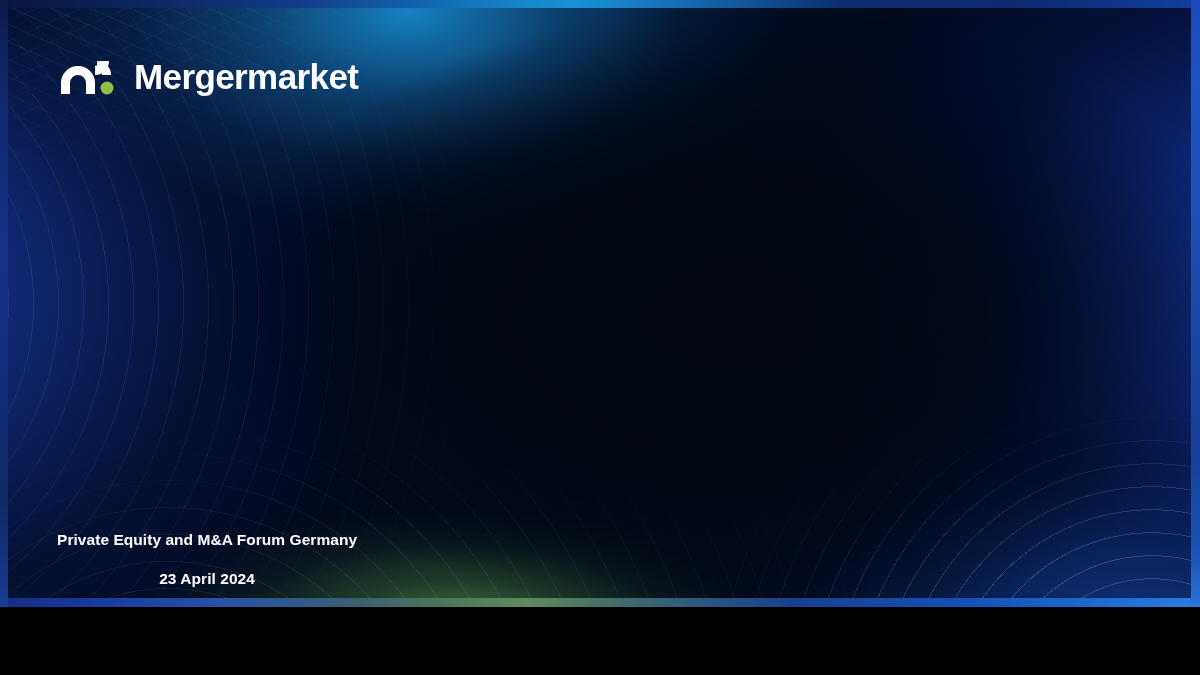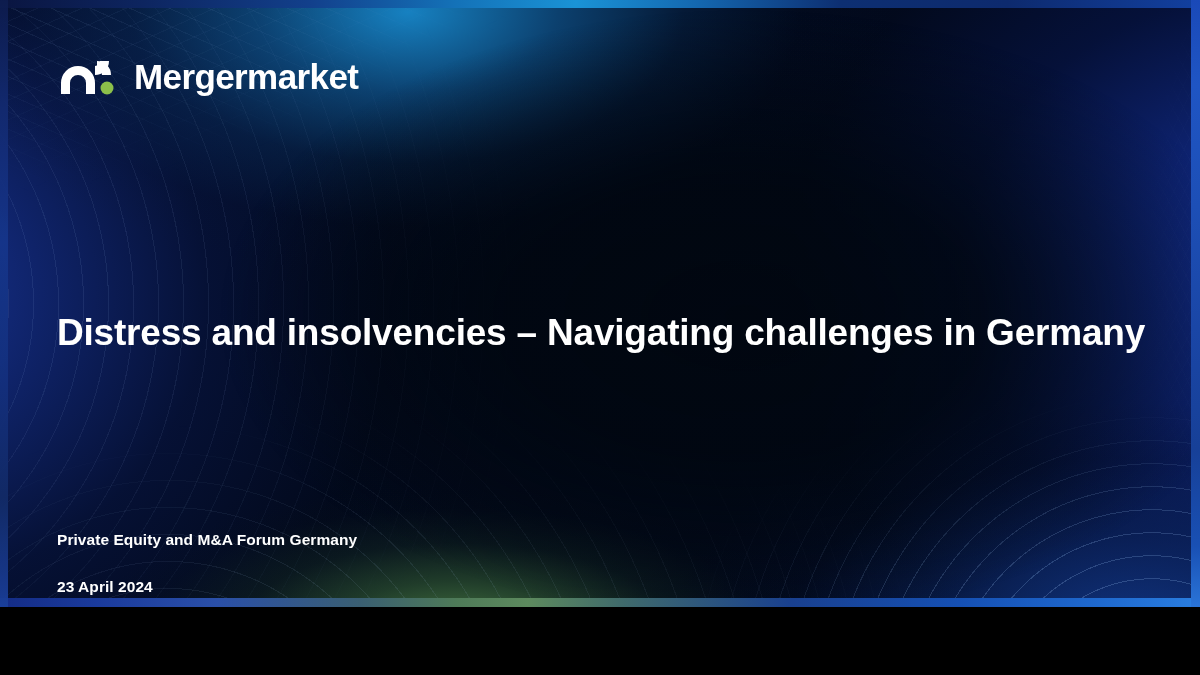--- a/index.html
+++ b/index.html
@@ -245,21 +245,22 @@
     color: #ffffff;
   }
   .footer-line {
     font-size: 15.5px;
     font-weight: 700;
     line-height: 1;
     letter-spacing: 0.05px;
     white-space: nowrap;
   }
   .footer-line + .footer-line {
-    margin-top: 31px;
+    margin-top: 23px;
+    text-align: center;
   }
 </style>
 </head>
 <body>
 
 <div class="slide">
 
   <div class="bg-layer bg-base"></div>
   <div class="bg-layer bg-left-wash"></div>
   <div class="bg-layer bg-right-wash"></div>
@@ -288,20 +289,19 @@
       <path d="M4 40 L4 29 A17 17 0 0 1 38 29 L38 40 L29 40 L29 29 A8 8 0 0 0 13 29 L13 40 Z" fill="#ffffff"></path>
 
       <path d="M38 21 A14 14 0 0 1 52 7 L52 16 A5 5 0 0 0 47 21 Z" fill="#ffffff" transform="rotate(180 45 14)"></path>
       <path d="M40 7 A14 14 0 0 1 54 21 L45 21 A5 5 0 0 0 40 16 Z" fill="#ffffff"></path>
 
       <circle cx="50" cy="34" r="6.5" fill="#8cc04a"></circle>
     </svg>
     <div class="logo-word">Mergermarket</div>
   </div>
 
-  <h1 class="headline">Distress and insolvencies – Navigating challenges in Germany</h1>
 
   <div class="footer">
     <div class="footer-line">Private Equity and M&amp;A Forum Germany</div>
     <div class="footer-line">23 April 2024</div>
   </div>
 
 </div>
 
 </body></html>

